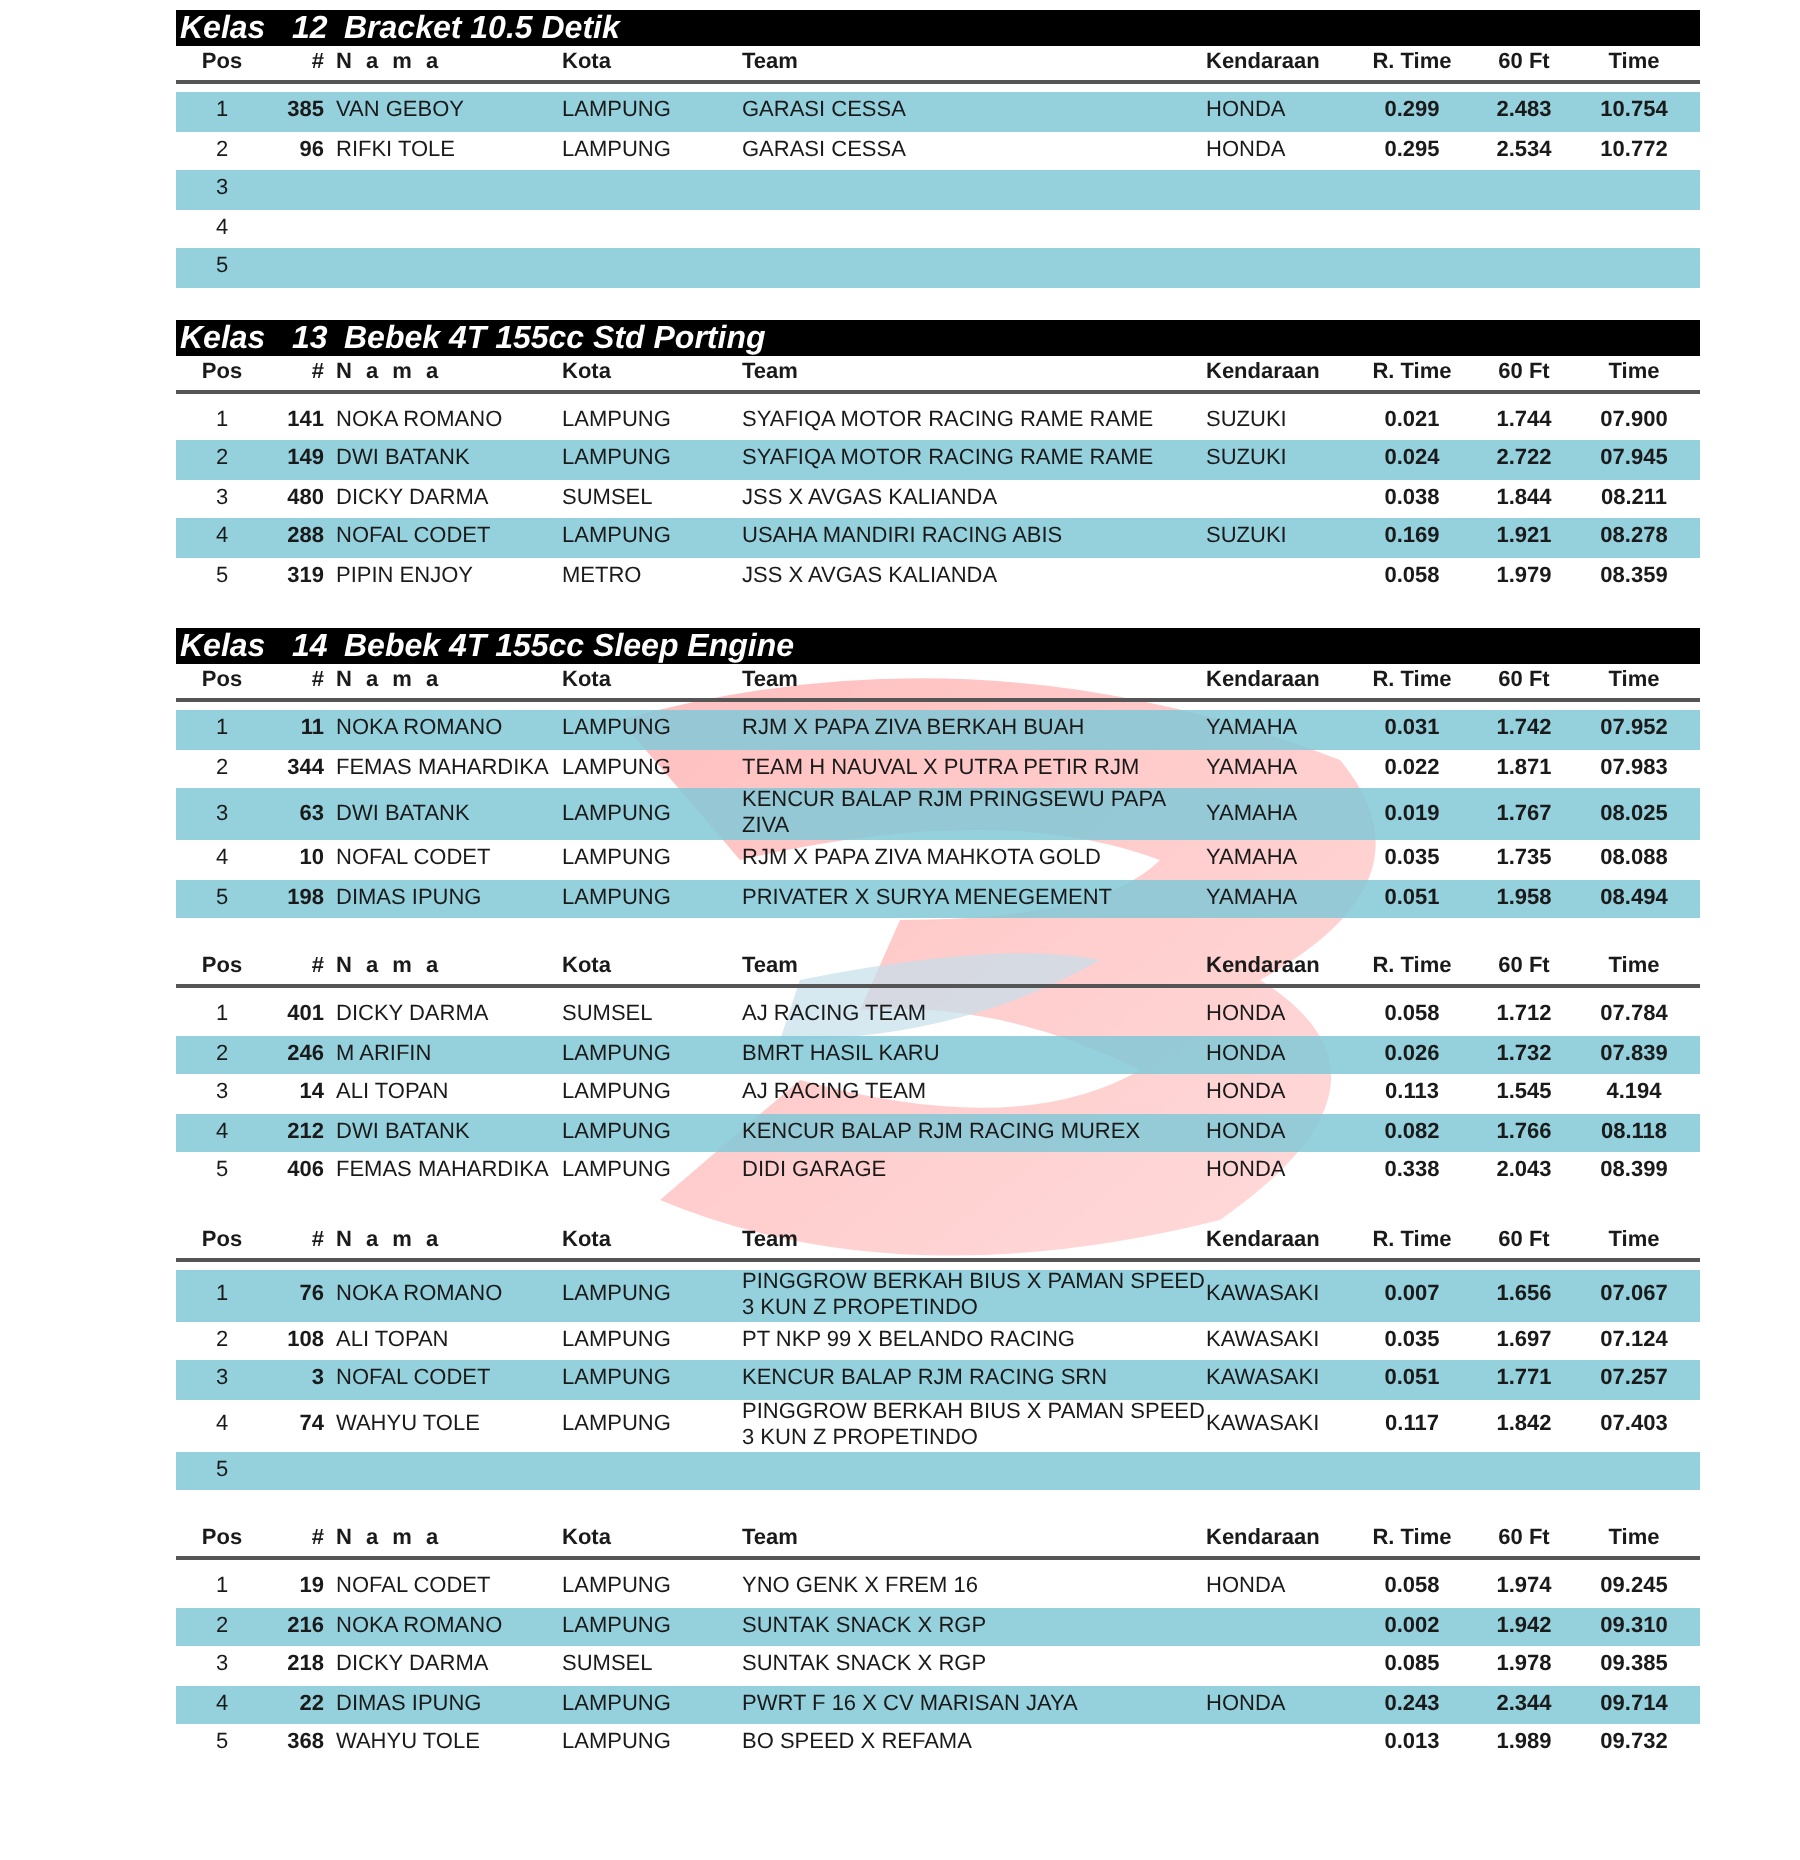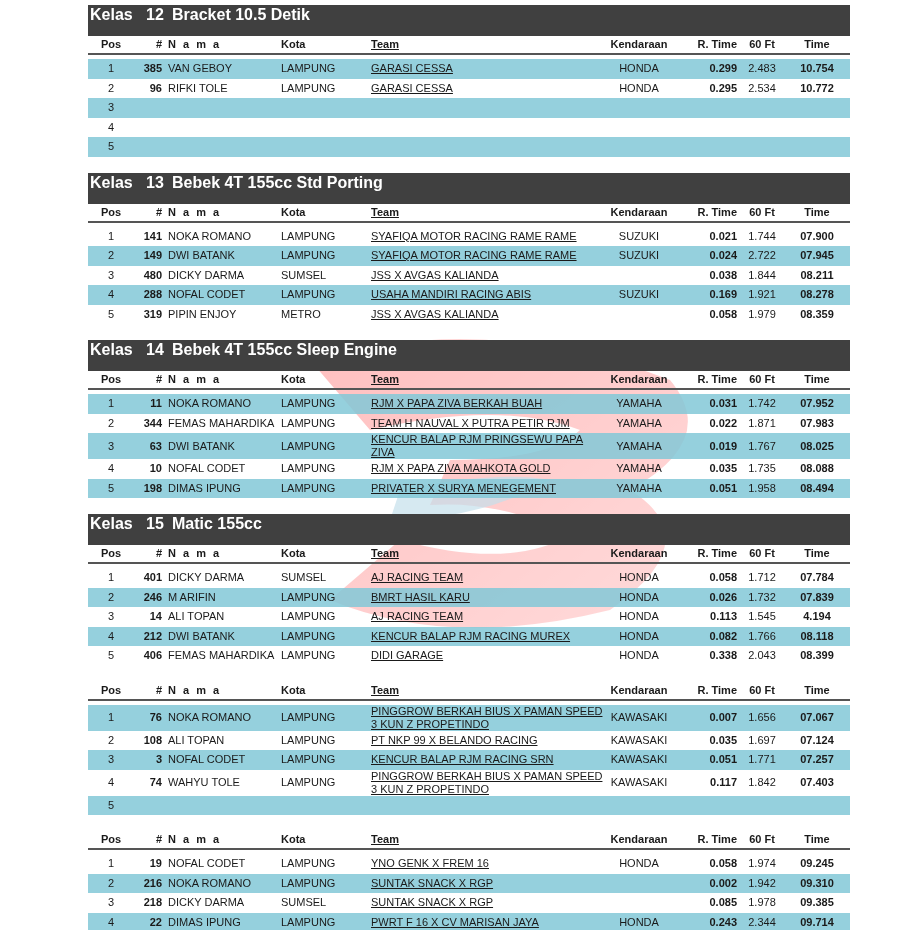--- a/index.html
+++ b/index.html
@@ -1,36 +1,36 @@
 <!DOCTYPE html>
 <html><head>
 <meta charset="utf-8">
 <style>
   html, body { margin: 0; padding: 0; background: #ffffff; }
   body { width: 900px; height: 930px; position: relative; overflow: hidden;
          font-family: "Liberation Sans", sans-serif; color: #1a1a1a; }
   .watermark { position: absolute; left: 250px; top: 320px; width: 480px; height: 320px; pointer-events: none; z-index: 0; opacity: 0.35; }
   .sections { position: absolute; left: 88px; top: 5px; width: 762px; z-index: 1; }
   .section { margin-bottom: 0; }
-  .kelas-bar { height: 31px; background: #404040; color: #ffffff; font-weight: bold; 
+  .kelas-bar { height: 18px; background: #000000; color: #ffffff; font-weight: bold; font-style: italic;
                font-size: 16px; line-height: 19px; padding-left: 2px; white-space: nowrap; }
   .kelas-bar .kw { display: inline-block; width: 56px; }
   .kelas-bar .num { display: inline-block; width: 26px; }
   .hdr { display: flex; height: 17px; font-size: 11px; font-weight: bold; line-height: 17px; border-bottom: 2px solid #555; margin-bottom: 4px; }
   .row { display: flex; font-size: 11px; line-height: 13px; align-items: center; min-height: 19.5px; }
   .row.alt { background: rgba(130, 200, 215, 0.85); }
   .row.tall { min-height: 26px; }
   .c-pos { width: 46px; text-align: center; }
   .c-num { width: 28px; text-align: right; font-weight: bold; padding-right: 6px; }
   .c-nama { width: 113px; }
   .c-kota { width: 90px; }
-  .c-team { width: 232px; padding-right: 0; text-decoration: underline; }
-  .c-kend { width: 72px; text-align: center; }
-  .c-rt { width: 62px; text-align: right; font-weight: bold; }
-  .c-60 { width: 50px; text-align: center; font-weight: normal; }
+  .c-team { width: 232px; padding-right: 0; }
+  .c-kend { width: 72px; }
+  .c-rt { width: 62px; text-align: center; font-weight: bold; }
+  .c-60 { width: 50px; text-align: center; font-weight: bold; }
   .c-time { width: 60px; text-align: center; font-weight: bold; }
   .hdr .c-num, .hdr .c-rt, .hdr .c-60, .hdr .c-time { font-weight: bold; }
   .hdr .c-nama { letter-spacing: 2px; }
   .gap { height: 16px; }
 </style>
 </head>
 <body>
 
 <svg class="watermark" viewBox="0 0 480 320">
   <defs>
@@ -267,190 +267,187 @@
   <div class="row alt">
     <span class="c-pos">5</span>
     <span class="c-num">198</span>
     <span class="c-nama">DIMAS IPUNG</span>
     <span class="c-kota">LAMPUNG</span>
     <span class="c-team">PRIVATER X SURYA MENEGEMENT</span>
     <span class="c-kend">YAMAHA</span>
     <span class="c-rt">0.051</span>
     <span class="c-60">1.958</span>
     <span class="c-time">08.494</span>
-  </div>
-</div>
-  </div>
-<div class="gap"></div>
-  <div class="section">
-    <div class="kelas-bar">
-      <span class="kw">Kelas</span><span class="num">15</span><span>Matic 155cc</span>
-    </div>
-    <div class="hdr">
-      <span class="c-pos">Pos</span>
-      <span class="c-num">#</span>
-      <span class="c-nama">N a m a</span>
-      <span class="c-kota">Kota</span>
-      <span class="c-team">Team</span>
-      <span class="c-kend">Kendaraan</span>
-      <span class="c-rt">R. Time</span>
-      <span class="c-60">60 Ft</span>
-      <span class="c-time">Time</span>
-    </div>
-    <div class="rows">
-  <div class="row">
-    <span class="c-pos">1</span>
-    <span class="c-num">401</span>
-    <span class="c-nama">DICKY DARMA</span>
-    <span class="c-kota">SUMSEL</span>
-    <span class="c-team">AJ RACING TEAM</span>
-    <span class="c-kend">HONDA</span>
-    <span class="c-rt">0.058</span>
-    <span class="c-60">1.712</span>
-    <span class="c-time">07.784</span>
-  </div>
-
-  <div class="row alt">
-    <span class="c-pos">2</span>
-    <span class="c-num">246</span>
-    <span class="c-nama">M ARIFIN</span>
-    <span class="c-kota">LAMPUNG</span>
-    <span class="c-team">BMRT HASIL KARU</span>
-    <span class="c-kend">HONDA</span>
-    <span class="c-rt">0.026</span>
-    <span class="c-60">1.732</span>
-    <span class="c-time">07.839</span>
-  </div>
-
-  <div class="row">
-    <span class="c-pos">3</span>
-    <span class="c-num">14</span>
-    <span class="c-nama">ALI TOPAN</span>
-    <span class="c-kota">LAMPUNG</span>
-    <span class="c-team">AJ RACING TEAM</span>
-    <span class="c-kend">HONDA</span>
-    <span class="c-rt">0.113</span>
-    <span class="c-60">1.545</span>
-    <span class="c-time">4.194</span>
-  </div>
-
-  <div class="row alt">
-    <span class="c-pos">4</span>
-    <span class="c-num">212</span>
-    <span class="c-nama">DWI BATANK</span>
-    <span class="c-kota">LAMPUNG</span>
-    <span class="c-team">KENCUR BALAP RJM RACING MUREX</span>
-    <span class="c-kend">HONDA</span>
-    <span class="c-rt">0.082</span>
-    <span class="c-60">1.766</span>
-    <span class="c-time">08.118</span>
-  </div>
-
-  <div class="row">
-    <span class="c-pos">5</span>
-    <span class="c-num">406</span>
-    <span class="c-nama">FEMAS MAHARDIKA</span>
-    <span class="c-kota">LAMPUNG</span>
-    <span class="c-team">DIDI GARAGE</span>
-    <span class="c-kend">HONDA</span>
-    <span class="c-rt">0.338</span>
-    <span class="c-60">2.043</span>
-    <span class="c-time">08.399</span>
   </div>
 </div>
   </div>
 <div class="gap"></div>
   <div class="section">
     <div class="hdr">
       <span class="c-pos">Pos</span>
       <span class="c-num">#</span>
       <span class="c-nama">N a m a</span>
       <span class="c-kota">Kota</span>
       <span class="c-team">Team</span>
       <span class="c-kend">Kendaraan</span>
       <span class="c-rt">R. Time</span>
       <span class="c-60">60 Ft</span>
       <span class="c-time">Time</span>
     </div>
     <div class="rows">
-  <div class="row alt tall">
+  <div class="row">
     <span class="c-pos">1</span>
-    <span class="c-num">76</span>
-    <span class="c-nama">NOKA ROMANO</span>
-    <span class="c-kota">LAMPUNG</span>
-    <span class="c-team">PINGGROW BERKAH BIUS X PAMAN SPEED 3 KUN Z PROPETINDO</span>
-    <span class="c-kend">KAWASAKI</span>
-    <span class="c-rt">0.007</span>
-    <span class="c-60">1.656</span>
-    <span class="c-time">07.067</span>
-  </div>
-
-  <div class="row">
+    <span class="c-num">401</span>
+    <span class="c-nama">DICKY DARMA</span>
+    <span class="c-kota">SUMSEL</span>
+    <span class="c-team">AJ RACING TEAM</span>
+    <span class="c-kend">HONDA</span>
+    <span class="c-rt">0.058</span>
+    <span class="c-60">1.712</span>
+    <span class="c-time">07.784</span>
+  </div>
+
+  <div class="row alt">
     <span class="c-pos">2</span>
-    <span class="c-num">108</span>
+    <span class="c-num">246</span>
+    <span class="c-nama">M ARIFIN</span>
+    <span class="c-kota">LAMPUNG</span>
+    <span class="c-team">BMRT HASIL KARU</span>
+    <span class="c-kend">HONDA</span>
+    <span class="c-rt">0.026</span>
+    <span class="c-60">1.732</span>
+    <span class="c-time">07.839</span>
+  </div>
+
+  <div class="row">
+    <span class="c-pos">3</span>
+    <span class="c-num">14</span>
     <span class="c-nama">ALI TOPAN</span>
     <span class="c-kota">LAMPUNG</span>
-    <span class="c-team">PT NKP 99 X BELANDO RACING</span>
-    <span class="c-kend">KAWASAKI</span>
-    <span class="c-rt">0.035</span>
-    <span class="c-60">1.697</span>
-    <span class="c-time">07.124</span>
-  </div>
-
-  <div class="row alt">
-    <span class="c-pos">3</span>
-    <span class="c-num">3</span>
-    <span class="c-nama">NOFAL CODET</span>
-    <span class="c-kota">LAMPUNG</span>
-    <span class="c-team">KENCUR BALAP RJM RACING SRN</span>
-    <span class="c-kend">KAWASAKI</span>
-    <span class="c-rt">0.051</span>
-    <span class="c-60">1.771</span>
-    <span class="c-time">07.257</span>
-  </div>
-
-  <div class="row tall">
+    <span class="c-team">AJ RACING TEAM</span>
+    <span class="c-kend">HONDA</span>
+    <span class="c-rt">0.113</span>
+    <span class="c-60">1.545</span>
+    <span class="c-time">4.194</span>
+  </div>
+
+  <div class="row alt">
     <span class="c-pos">4</span>
-    <span class="c-num">74</span>
-    <span class="c-nama">WAHYU TOLE</span>
-    <span class="c-kota">LAMPUNG</span>
-    <span class="c-team">PINGGROW BERKAH BIUS X PAMAN SPEED 3 KUN Z PROPETINDO</span>
-    <span class="c-kend">KAWASAKI</span>
-    <span class="c-rt">0.117</span>
-    <span class="c-60">1.842</span>
-    <span class="c-time">07.403</span>
-  </div>
-
-  <div class="row alt">
+    <span class="c-num">212</span>
+    <span class="c-nama">DWI BATANK</span>
+    <span class="c-kota">LAMPUNG</span>
+    <span class="c-team">KENCUR BALAP RJM RACING MUREX</span>
+    <span class="c-kend">HONDA</span>
+    <span class="c-rt">0.082</span>
+    <span class="c-60">1.766</span>
+    <span class="c-time">08.118</span>
+  </div>
+
+  <div class="row">
     <span class="c-pos">5</span>
-    <span class="c-num"></span>
-    <span class="c-nama"></span>
-    <span class="c-kota"></span>
-    <span class="c-team"></span>
-    <span class="c-kend"></span>
-    <span class="c-rt"></span>
-    <span class="c-60"></span>
-    <span class="c-time"></span>
+    <span class="c-num">406</span>
+    <span class="c-nama">FEMAS MAHARDIKA</span>
+    <span class="c-kota">LAMPUNG</span>
+    <span class="c-team">DIDI GARAGE</span>
+    <span class="c-kend">HONDA</span>
+    <span class="c-rt">0.338</span>
+    <span class="c-60">2.043</span>
+    <span class="c-time">08.399</span>
   </div>
 </div>
   </div>
 <div class="gap"></div>
   <div class="section">
     <div class="hdr">
       <span class="c-pos">Pos</span>
       <span class="c-num">#</span>
       <span class="c-nama">N a m a</span>
       <span class="c-kota">Kota</span>
       <span class="c-team">Team</span>
       <span class="c-kend">Kendaraan</span>
       <span class="c-rt">R. Time</span>
       <span class="c-60">60 Ft</span>
       <span class="c-time">Time</span>
     </div>
     <div class="rows">
+  <div class="row alt tall">
+    <span class="c-pos">1</span>
+    <span class="c-num">76</span>
+    <span class="c-nama">NOKA ROMANO</span>
+    <span class="c-kota">LAMPUNG</span>
+    <span class="c-team">PINGGROW BERKAH BIUS X PAMAN SPEED 3 KUN Z PROPETINDO</span>
+    <span class="c-kend">KAWASAKI</span>
+    <span class="c-rt">0.007</span>
+    <span class="c-60">1.656</span>
+    <span class="c-time">07.067</span>
+  </div>
+
+  <div class="row">
+    <span class="c-pos">2</span>
+    <span class="c-num">108</span>
+    <span class="c-nama">ALI TOPAN</span>
+    <span class="c-kota">LAMPUNG</span>
+    <span class="c-team">PT NKP 99 X BELANDO RACING</span>
+    <span class="c-kend">KAWASAKI</span>
+    <span class="c-rt">0.035</span>
+    <span class="c-60">1.697</span>
+    <span class="c-time">07.124</span>
+  </div>
+
+  <div class="row alt">
+    <span class="c-pos">3</span>
+    <span class="c-num">3</span>
+    <span class="c-nama">NOFAL CODET</span>
+    <span class="c-kota">LAMPUNG</span>
+    <span class="c-team">KENCUR BALAP RJM RACING SRN</span>
+    <span class="c-kend">KAWASAKI</span>
+    <span class="c-rt">0.051</span>
+    <span class="c-60">1.771</span>
+    <span class="c-time">07.257</span>
+  </div>
+
+  <div class="row tall">
+    <span class="c-pos">4</span>
+    <span class="c-num">74</span>
+    <span class="c-nama">WAHYU TOLE</span>
+    <span class="c-kota">LAMPUNG</span>
+    <span class="c-team">PINGGROW BERKAH BIUS X PAMAN SPEED 3 KUN Z PROPETINDO</span>
+    <span class="c-kend">KAWASAKI</span>
+    <span class="c-rt">0.117</span>
+    <span class="c-60">1.842</span>
+    <span class="c-time">07.403</span>
+  </div>
+
+  <div class="row alt">
+    <span class="c-pos">5</span>
+    <span class="c-num"></span>
+    <span class="c-nama"></span>
+    <span class="c-kota"></span>
+    <span class="c-team"></span>
+    <span class="c-kend"></span>
+    <span class="c-rt"></span>
+    <span class="c-60"></span>
+    <span class="c-time"></span>
+  </div>
+</div>
+  </div>
+<div class="gap"></div>
+  <div class="section">
+    <div class="hdr">
+      <span class="c-pos">Pos</span>
+      <span class="c-num">#</span>
+      <span class="c-nama">N a m a</span>
+      <span class="c-kota">Kota</span>
+      <span class="c-team">Team</span>
+      <span class="c-kend">Kendaraan</span>
+      <span class="c-rt">R. Time</span>
+      <span class="c-60">60 Ft</span>
+      <span class="c-time">Time</span>
+    </div>
+    <div class="rows">
   <div class="row">
     <span class="c-pos">1</span>
     <span class="c-num">19</span>
     <span class="c-nama">NOFAL CODET</span>
     <span class="c-kota">LAMPUNG</span>
     <span class="c-team">YNO GENK X FREM 16</span>
     <span class="c-kend">HONDA</span>
     <span class="c-rt">0.058</span>
     <span class="c-60">1.974</span>
     <span class="c-time">09.245</span>

